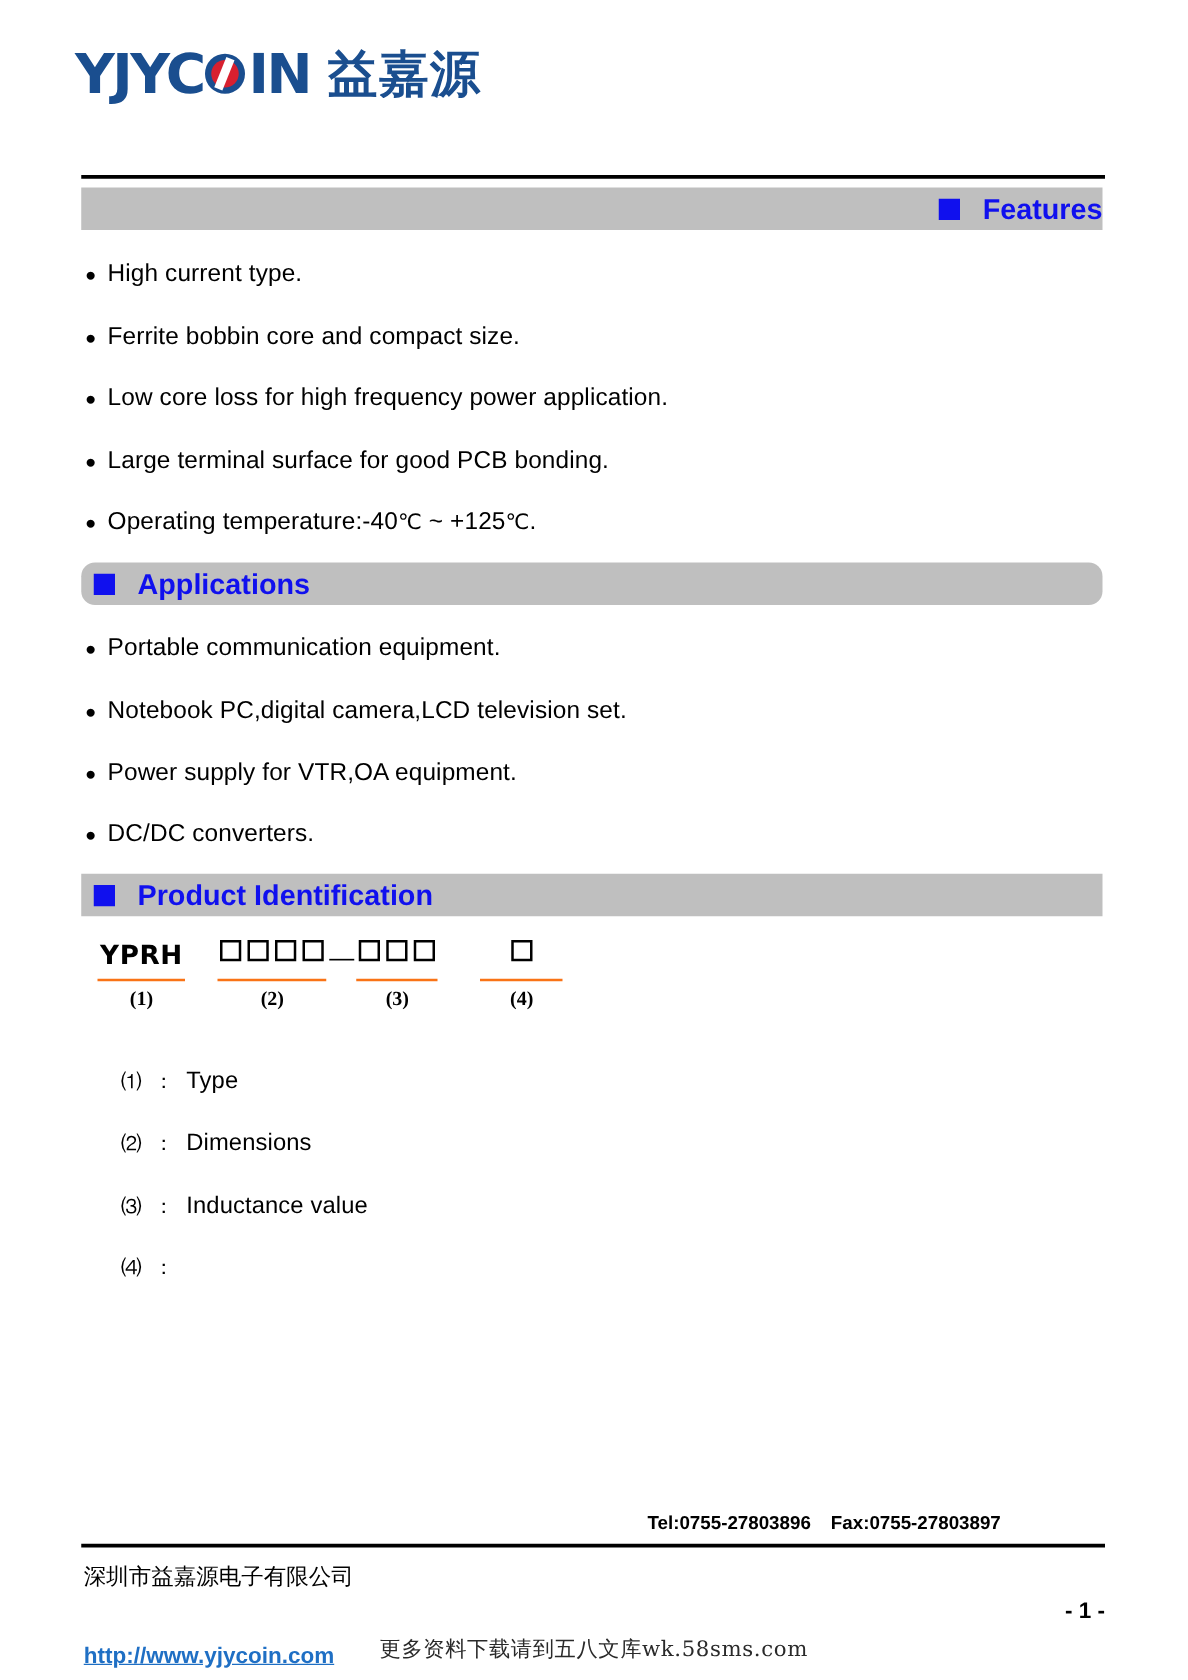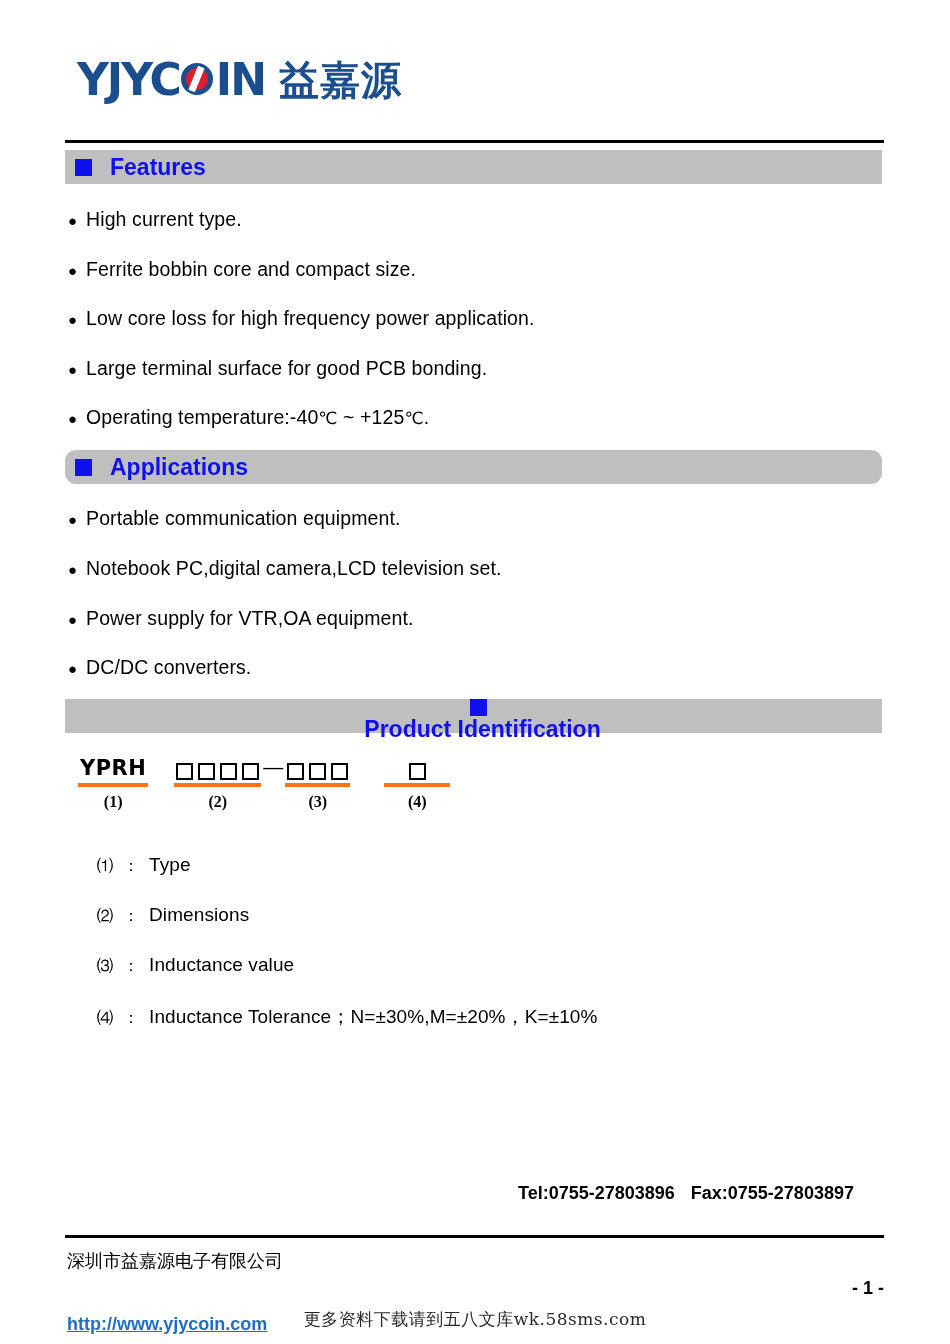--- a/index.html
+++ b/index.html
@@ -18,25 +18,24 @@
 
   
   .header {
     position: absolute;
     left: 0; top: 0;
     width: 950px;
     height: 128px;
   }
   .logo-block {
     position: absolute;
-    left: 77px;
+    left: 60px;
     top: 38px;
     display: flex;
     align-items: center;
-    margin-top: 20px;
   }
   .logo-mark {
     display: flex;
     align-items: center;
     font-family: "DejaVu Sans", sans-serif;
     font-weight: bold;
     font-size: 44px;
     letter-spacing: -2px;
     color: #1A4E8F;
     line-height: 1;
@@ -161,24 +160,24 @@
     top: 752px;
     display: flex;
     align-items: flex-start;
   }
   .pn-group {
     display: flex;
     flex-direction: column;
     align-items: center;
   }
   .pn-row {
-    border-bottom: 4px solid #f97316;
+    border-bottom: 2px solid #f97316;
     padding: 0 2px 3px 2px;
     display: flex;
-    align-items: flex-end;
+    align-items: flex-start;
     justify-content: center;
     height: 28px;
     box-sizing: content-box;
   }
   .pn-type {
     font-family: "DejaVu Sans", sans-serif;
     font-weight: bold;
     font-size: 21px;
     letter-spacing: 0.5px;
   }
@@ -245,22 +244,22 @@
     top: 1278px;
     font-size: 18px;
     font-weight: bold;
     color: #1F6FC4;
     text-decoration: underline;
     margin-top: 36px;
   }
   .footer-contact {
     position: absolute;
     left: 518px;
-    top: 1183px;
-    font-size: 18px;
+    top: 1210px;
+    font-size: 15px;
     font-weight: bold;
     white-space: nowrap;
     text-align: right;
   }
   .footer-contact .gap { display: inline-block; width: 16px; }
   .footer-page {
     position: absolute;
     right: 66px;
     top: 1278px;
     font-size: 18px;
@@ -293,21 +292,21 @@
       </span>
       <span class="seg">IN</span>
     </div>
     <div class="logo-cn">益嘉源</div>
   </div>
 
 </div>
 
 <div class="rule-top"></div>
 
-<div class="band" style="top:150px;">
+<div class="band" style="top:150px;justify-content:flex-end;">
   <span class="band-square"></span>
   <span class="band-label">Features</span>
 </div>
 
 <div class="bullet-row" style="top:208px;">
   <span class="bullet-dot">●</span>
   <span class="bullet-text">High current type.</span>
 </div>
 <div class="bullet-row" style="top:258px;">
   <span class="bullet-dot">●</span>
@@ -341,21 +340,21 @@
 </div>
 <div class="bullet-row" style="top:607px;">
   <span class="bullet-dot">●</span>
   <span class="bullet-text">Power supply for VTR,OA equipment.</span>
 </div>
 <div class="bullet-row" style="top:656px;">
   <span class="bullet-dot">●</span>
   <span class="bullet-text">DC/DC converters.</span>
 </div>
 
-<div class="band" style="top:699px;flex-direction:column;">
+<div class="band" style="top:699px;">
   <span class="band-square"></span>
   <span class="band-label">Product Identification</span>
 </div>
 
 <div class="pn-diagram">
 
   <div class="pn-group">
     <div class="pn-row">
       <span class="pn-type">YPRH</span>
     </div>
@@ -413,21 +412,20 @@
   <span class="legend-text">Dimensions</span>
 </div>
 <div class="legend-row" style="top:954px;">
   <span class="legend-num">⑶</span>
   <span class="legend-colon">：</span>
   <span class="legend-text">Inductance value</span>
 </div>
 <div class="legend-row" style="top:1004px;">
   <span class="legend-num">⑷</span>
   <span class="legend-colon">：</span>
-  <span class="legend-text">Inductance Tolerance；N=±30%,M=±20%，K=±10%</span>
 </div>
 
 <div class="rule-footer"></div>
 
 <div class="footer-company">深圳市益嘉源电子有限公司</div>
 <a class="footer-url" href="#">http://www.yjycoin.com</a>
 
 <div class="footer-contact">
   <span>Tel:0755-27803896</span><span class="gap"></span><span>Fax:0755-27803897</span>
 </div>

